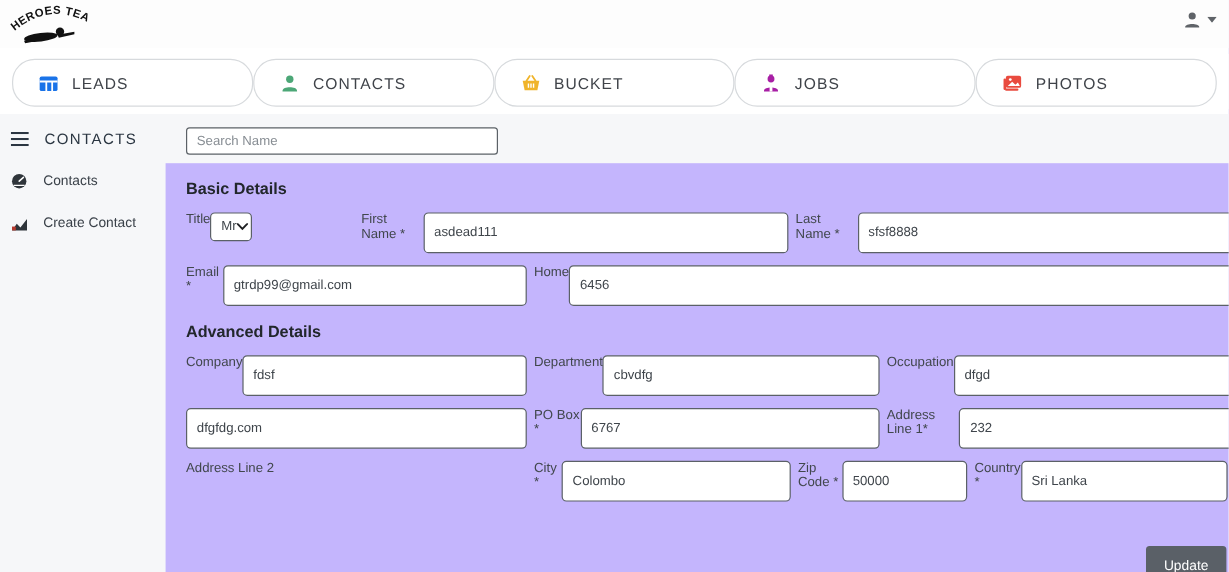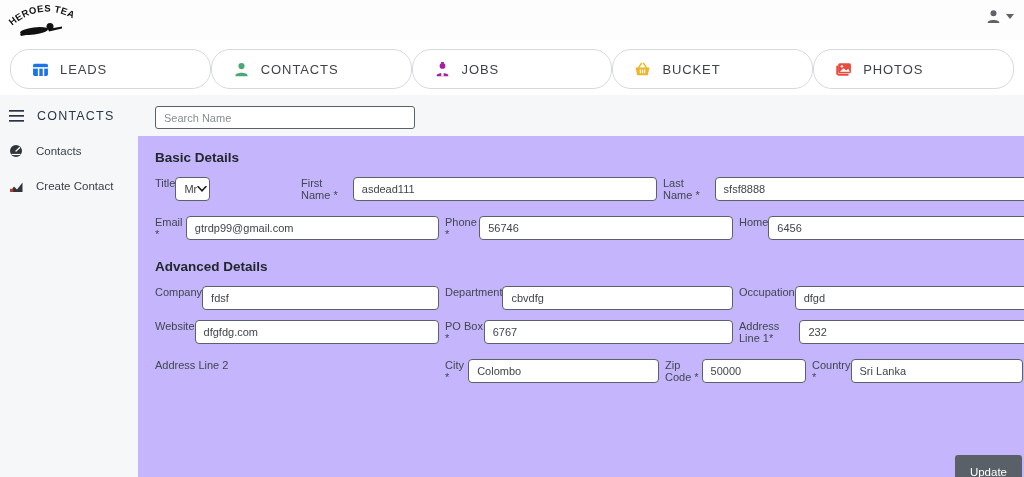--- a/index.html
+++ b/index.html
@@ -33,21 +33,21 @@
   .search-input::placeholder{color:#878d93;}
   
   .panel{position:absolute;left:138px;top:41px;right:0;bottom:0;background:#c4b5fd;
     padding:10px 0 0 17px;box-sizing:border-box;}
   .sect-heading{font-size:13.5px;font-weight:700;color:#22272c;margin:4px 0 12px 0;}
   .sect-heading.adv{margin-top:14px;}
   .frow{display:flex;gap:6px;margin-bottom:10px;}
   .field{display:flex;flex-direction:row;}
   .flabel{font-size:11px;color:#41474d;margin-bottom:5px;display:block;}
   .finput{height:24px;box-sizing:border-box;border:1px solid #5b6167;border-radius:4px;
-    padding:1px 8px;font-size:11px;color:#3f454b;background:#fff;outline:none;width:100%;
+    padding:16px 8px;font-size:11px;color:#3f454b;background:#fff;outline:none;width:100%;
     font-family:"Liberation Sans",sans-serif;}
   .fselect{height:24px;box-sizing:border-box;border:1px solid #5b6167;border-radius:4px;
     padding:0 2px 0 8px;font-size:11px;color:#3f454b;background:#fff;display:flex;
     align-items:center;justify-content:space-between;cursor:pointer;}
   .w140{width:140px;flex:none;}
   .w356{width:356px;flex:none;}
   .w284{width:284px;flex:none;}
   .w288{width:288px;flex:none;}
   .w214{width:214px;flex:none;}
   .w141{width:141px;flex:none;}
@@ -106,39 +106,39 @@
       <svg width="17" height="17" viewBox="0 0 16 16">
         <circle cx="8" cy="4.8" r="2.9" fill="#4ca777"></circle>
         <path d="M2.3,13.8 C2.3,10.2 13.7,10.2 13.7,13.8 L13.7,14.4 L2.3,14.4 Z" fill="#4ca777"></path>
       </svg>
     </span>
     <span class="tlabel">CONTACTS</span>
   </div>
   <div class="tab">
     <span class="ticon">
       <svg width="17" height="17" viewBox="0 0 16 16">
-        <circle cx="8" cy="4.6" r="2.7" fill="#a81fa5"></circle>
-        <rect x="6.6" y="1" width="2.8" height="1.6" fill="#a81fa5"></rect>
-        <path d="M2.5,13.8 C2.5,10.4 13.5,10.4 13.5,13.8 L13.5,14.4 L2.5,14.4 Z" fill="#a81fa5"></path>
-        <rect x="6.9" y="10.6" width="2.2" height="3.8" fill="#ffffff"></rect>
-      </svg>
-    </span>
-    <span class="tlabel">JOBS</span>
-  </div>
-  <div class="tab">
-    <span class="ticon">
-      <svg width="17" height="17" viewBox="0 0 16 16">
         <path d="M4.5,6 L7,2.2 M11.5,6 L9,2.2" stroke="#f0b42a" stroke-width="1.4" fill="none" stroke-linecap="round"></path>
         <path d="M1.5,6 L14.5,6 L13,13.4 L3,13.4 Z" fill="#f0b42a"></path>
         <line x1="6" y1="8" x2="6" y2="11.5" stroke="#ffffff" stroke-width="1.1"></line>
         <line x1="8" y1="8" x2="8" y2="11.5" stroke="#ffffff" stroke-width="1.1"></line>
         <line x1="10" y1="8" x2="10" y2="11.5" stroke="#ffffff" stroke-width="1.1"></line>
       </svg>
     </span>
     <span class="tlabel">BUCKET</span>
+  </div>
+  <div class="tab">
+    <span class="ticon">
+      <svg width="17" height="17" viewBox="0 0 16 16">
+        <circle cx="8" cy="4.6" r="2.7" fill="#a81fa5"></circle>
+        <rect x="6.6" y="1" width="2.8" height="1.6" fill="#a81fa5"></rect>
+        <path d="M2.5,13.8 C2.5,10.4 13.5,10.4 13.5,13.8 L13.5,14.4 L2.5,14.4 Z" fill="#a81fa5"></path>
+        <rect x="6.9" y="10.6" width="2.2" height="3.8" fill="#ffffff"></rect>
+      </svg>
+    </span>
+    <span class="tlabel">JOBS</span>
   </div>
   <div class="tab">
     <span class="ticon">
       <svg width="17" height="17" viewBox="0 0 16 16">
         <rect x="3" y="2" width="12" height="9.5" rx="1.5" fill="#e94b3f"></rect>
         <rect x="1.2" y="4.2" width="2" height="9" rx="1" fill="#e94b3f"></rect>
         <rect x="2.4" y="12" width="10.5" height="1.8" rx="0.9" fill="#e94b3f"></rect>
         <circle cx="6.5" cy="5" r="1.1" fill="#ffffff"></circle>
         <path d="M4.5,10 L8,6.8 L10.5,9 L12.5,7.2 L14,10 Z" fill="#ffffff"></path>
       </svg>
@@ -203,24 +203,20 @@
         <label class="flabel">Last Name *</label>
         <input class="finput" type="text" value="sfsf8888" style="">
       </div>
     </div>
 
     <div class="frow">
       <div class="field w284">
         <label class="flabel">Email *</label>
         <input class="finput" type="text" value="gtrdp99@gmail.com" style="">
       </div>
-      <div class="field w288">
-        <label class="flabel">Phone *</label>
-        <input class="finput" type="text" value="56746" style="">
-      </div>
       <div class="field grow-cut">
         <label class="flabel">Home</label>
         <input class="finput" type="text" value="6456" style="">
       </div>
     </div>
 
     <div class="sect-heading adv">Advanced Details</div>
 
     <div class="frow">
       <div class="field w284">
@@ -232,21 +228,20 @@
         <input class="finput" type="text" value="cbvdfg" style="">
       </div>
       <div class="field grow-cut">
         <label class="flabel">Occupation</label>
         <input class="finput" type="text" value="dfgd" style="">
       </div>
     </div>
 
     <div class="frow">
       <div class="field w284">
-        <label class="flabel">Website</label>
         <input class="finput" type="text" value="dfgfdg.com" style="">
       </div>
       <div class="field w288">
         <label class="flabel">PO Box *</label>
         <input class="finput" type="text" value="6767" style="">
       </div>
       <div class="field grow-cut">
         <label class="flabel">Address Line 1*</label>
         <input class="finput" type="text" value="232" style="">
       </div>

